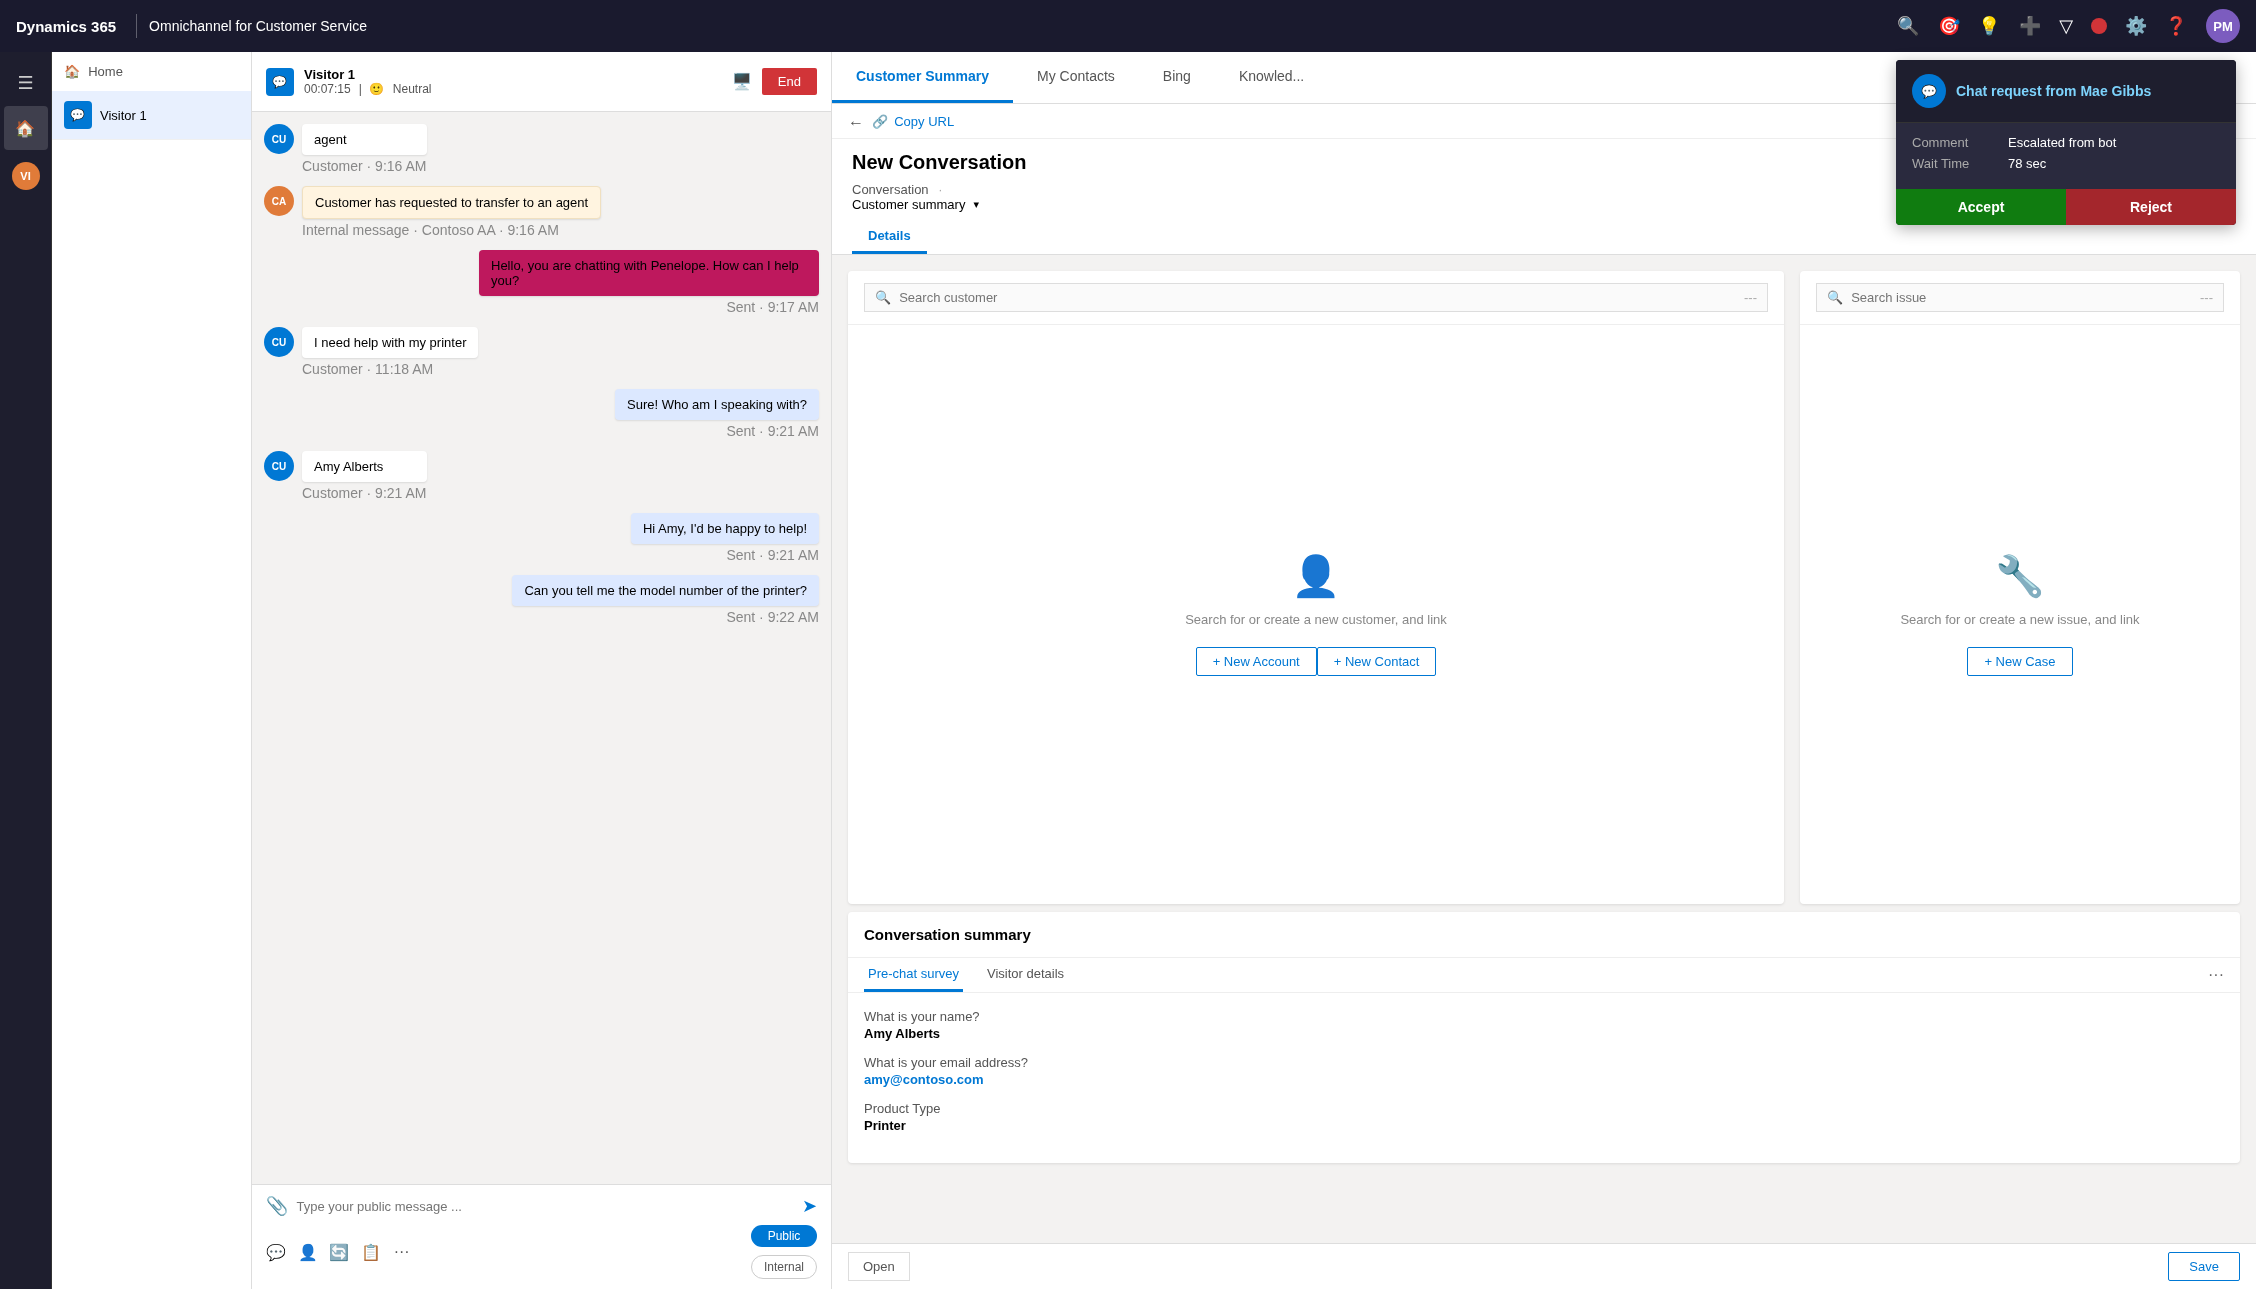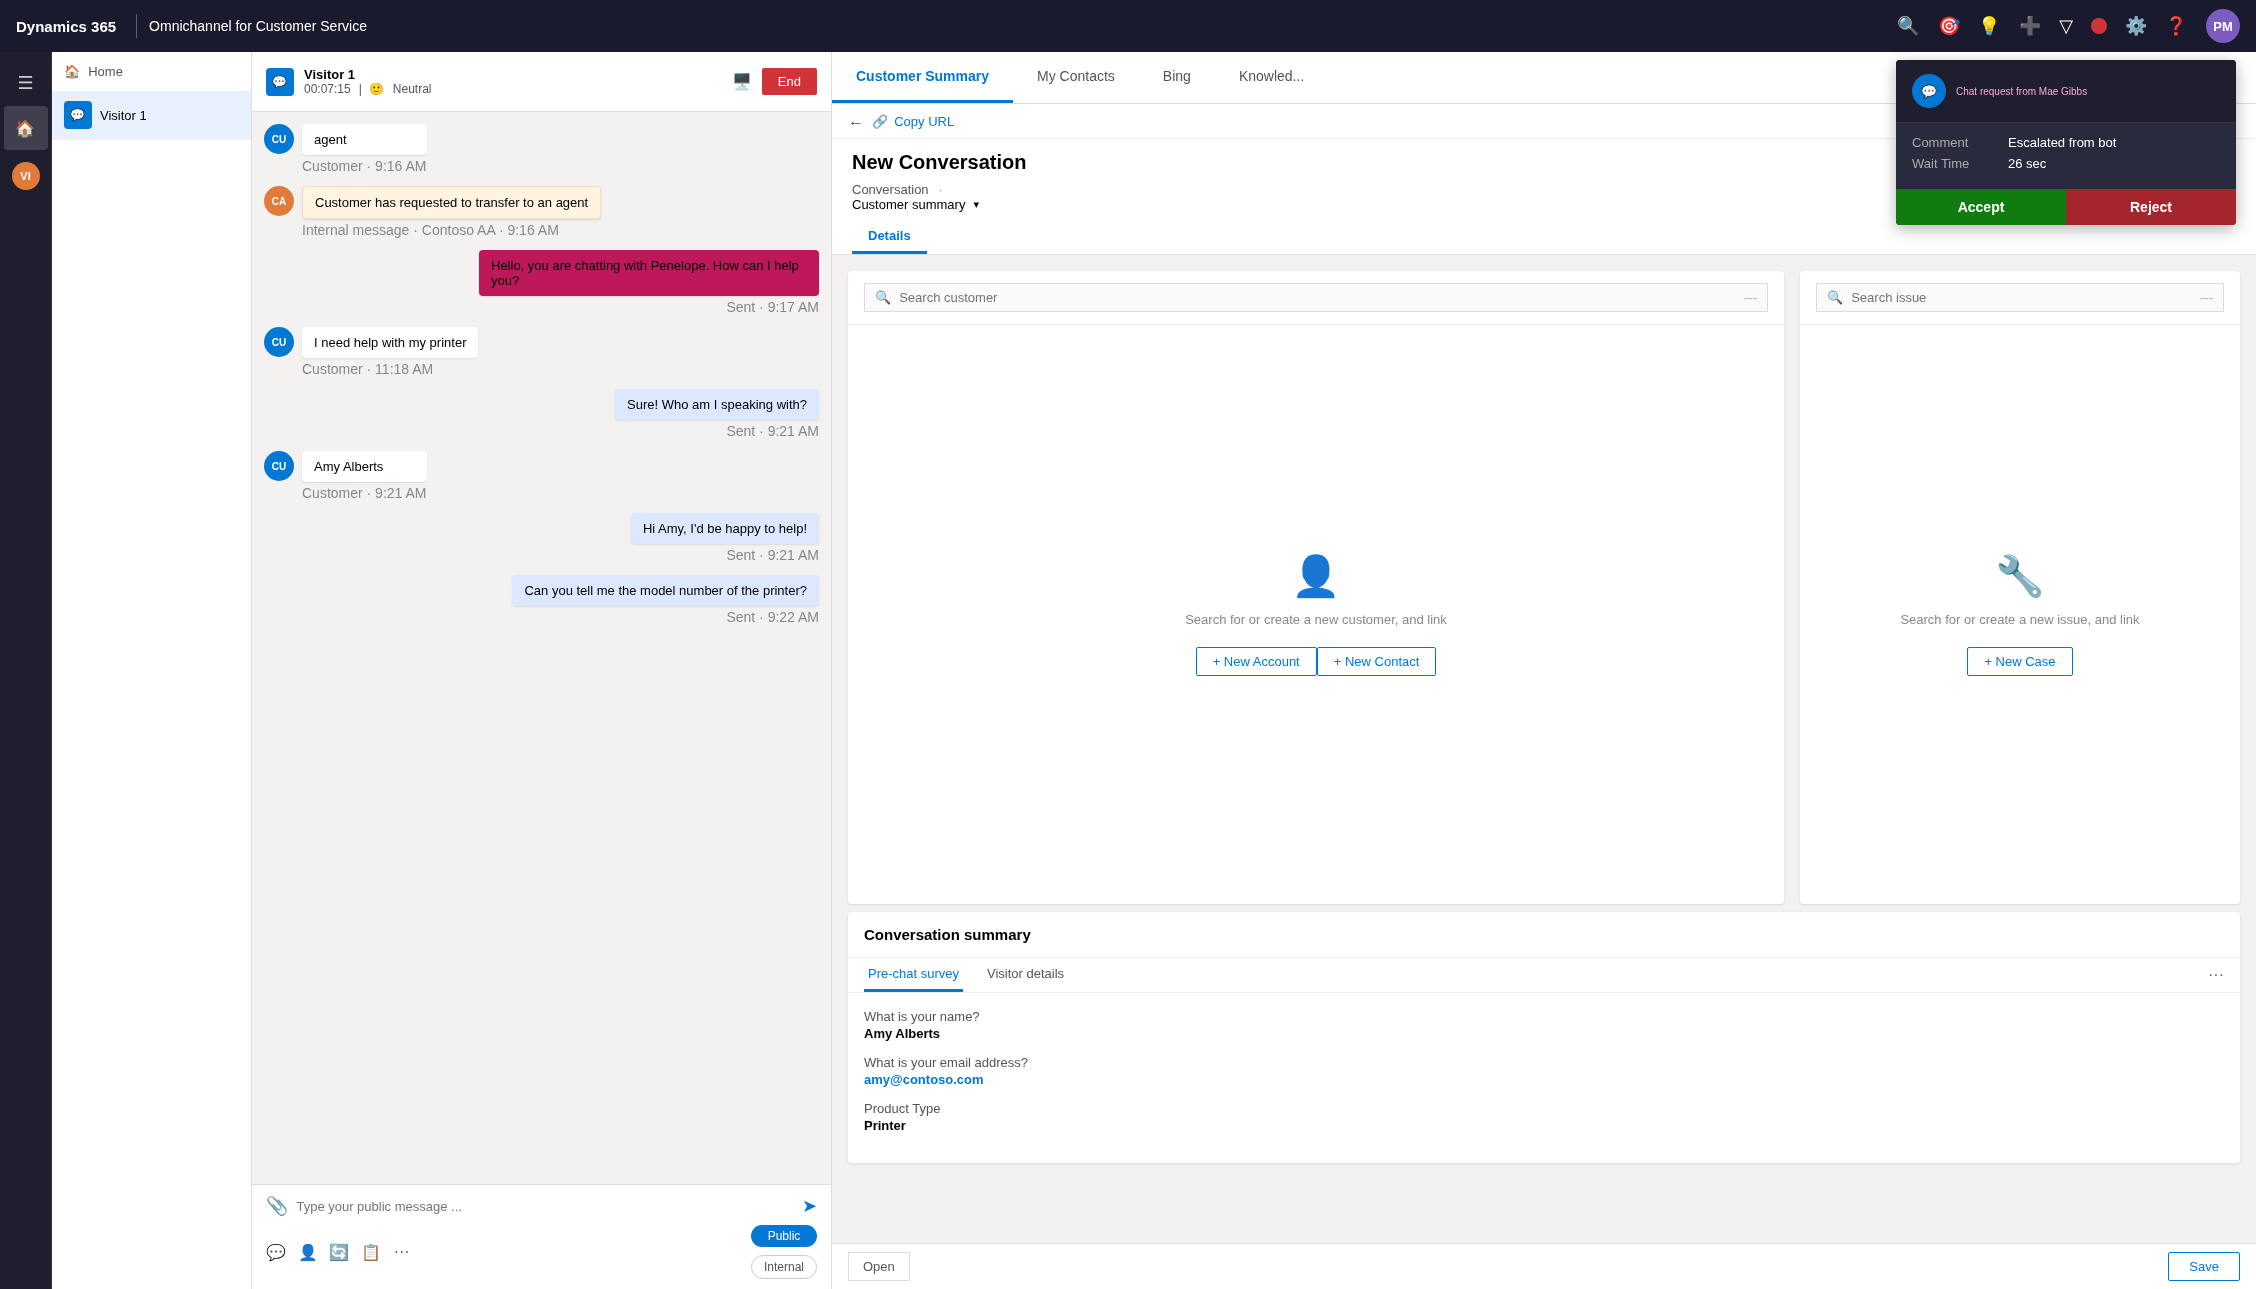--- a/index.html
+++ b/index.html
@@ -195,21 +195,21 @@
     .cr-header {
       padding: 14px 16px; display: flex; align-items: center; gap: 10px;
       background: #1e1e2e; border-bottom: 1px solid #333;
     }
     .cr-avatar {
       width: 34px; height: 34px; border-radius: 50%;
       background: #0078d4; color: white;
       display: flex; align-items: center; justify-content: center;
       font-size: 13px; font-weight: 600;
     }
-    .cr-title { color: #f9a8d4; font-size: 10px; font-weight: 400; }
+    .cr-title { color: #7dd3fc; font-size: 14px; font-weight: 700; }
     .cr-details { padding: 12px 16px; background: #2a2a3e; }
     .cr-row { display: flex; gap: 16px; margin-bottom: 6px; }
     .cr-label { color: #aaa; font-size: 13px; width: 80px; }
     .cr-value { color: white; font-size: 13px; }
     .cr-actions { display: flex; }
     .cr-accept {
       flex: 1; padding: 10px; background: #107c10; color: white;
       border: none; cursor: pointer; font-size: 14px; font-weight: 600;
     }
     .cr-reject {
@@ -505,20 +505,20 @@
     </div>
     <div class="cr-title">Chat request from Mae Gibbs</div>
   </div>
   <div class="cr-details">
     <div class="cr-row">
       <span class="cr-label">Comment</span>
       <span class="cr-value">Escalated from bot</span>
     </div>
     <div class="cr-row">
       <span class="cr-label">Wait Time</span>
-      <span class="cr-value">26 sec</span>
+      <span class="cr-value">78 sec</span>
     </div>
   </div>
   <div class="cr-actions">
     <button class="cr-accept">Accept</button>
     <button class="cr-reject">Reject</button>
   </div>
 </div>
 
 </body></html>

